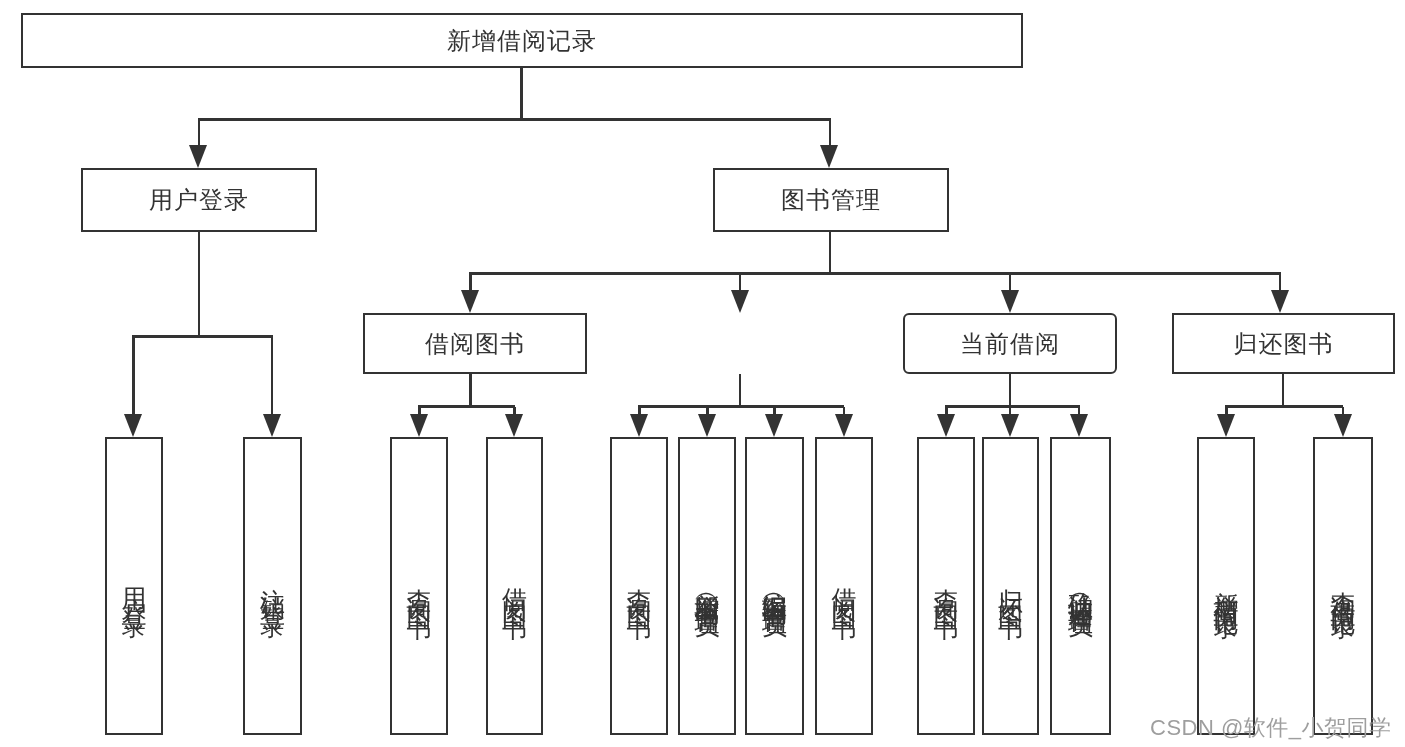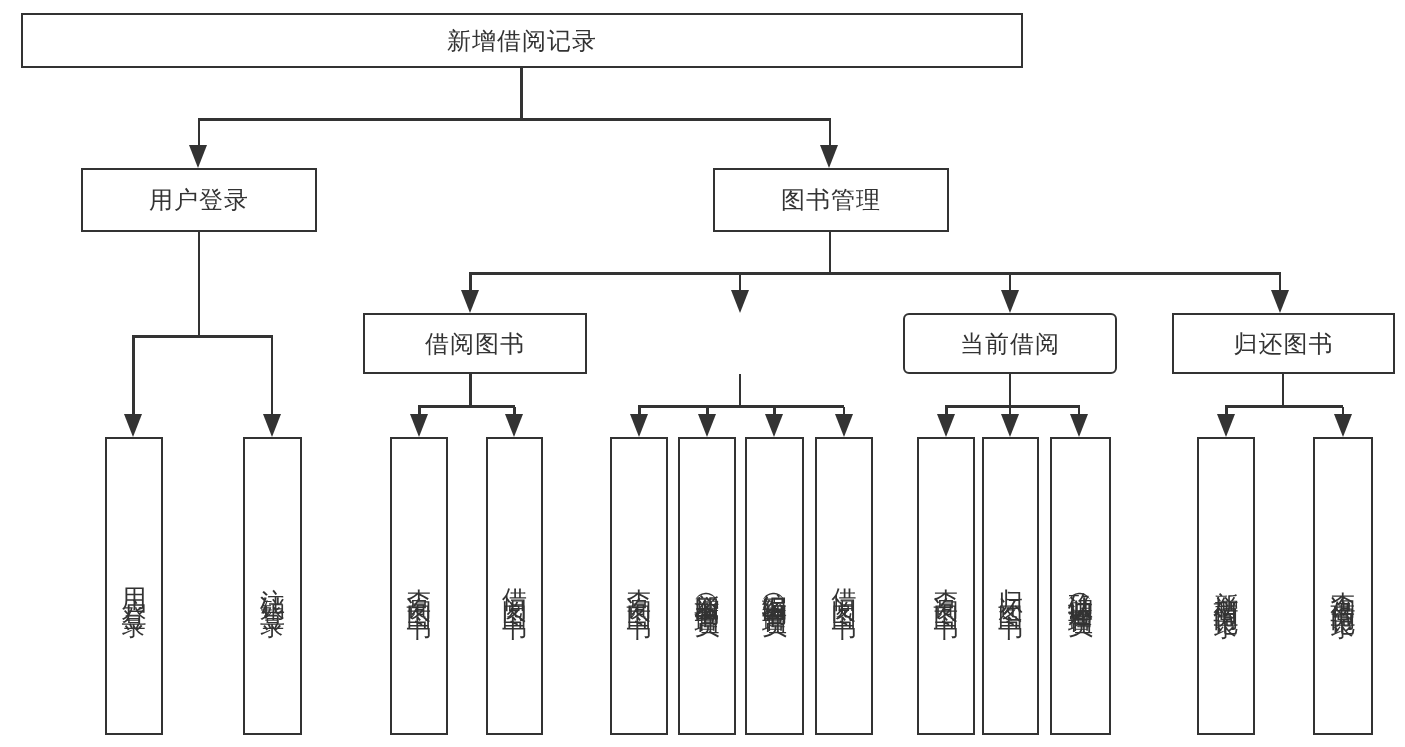--- a/index.html
+++ b/index.html
@@ -163,14 +163,15 @@
     <span class="vtext vt9">确认归还（管理员）</span>
   </div>
 
   <div class="vbox" style="left:1197px;width:58px;">
     <span class="vtext vt6">新增借阅记录</span>
   </div>
   <div class="vbox" style="left:1313px;width:60px;">
     <span class="vtext vt6">查询借阅记录</span>
   </div>
 
+  <div class="watermark">CSDN @软件_小贺同学</div>
 
 </div>
 
 </body></html>

